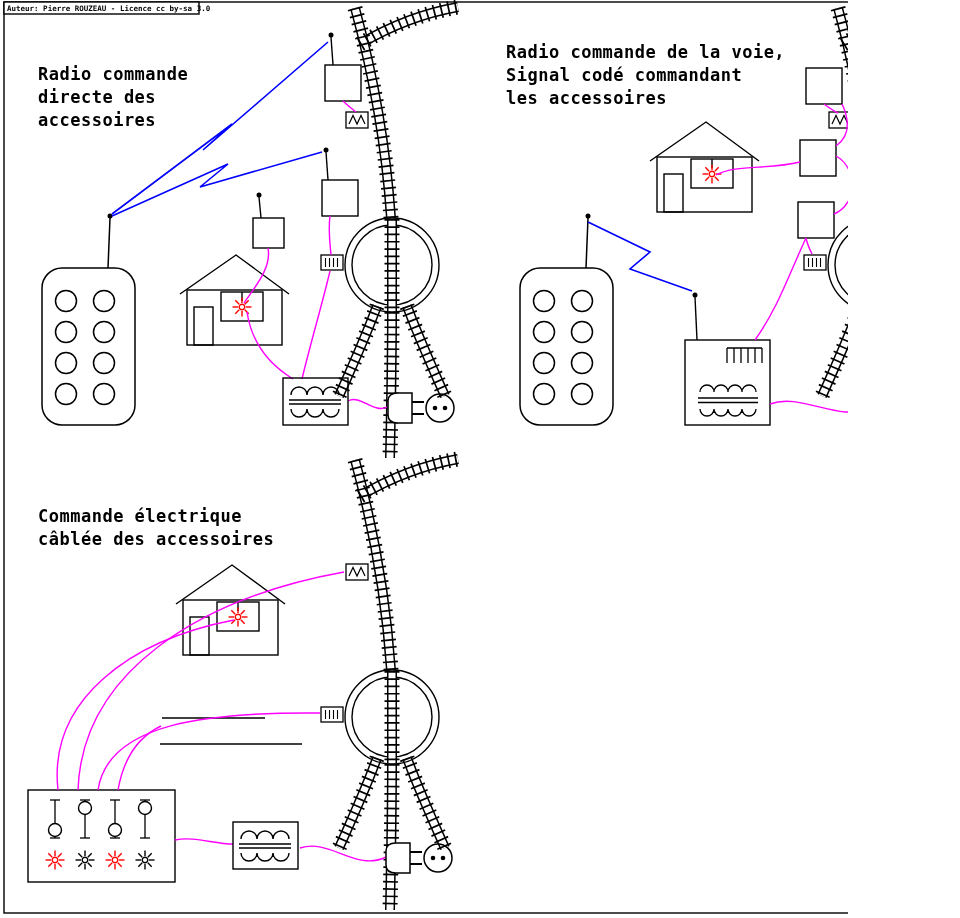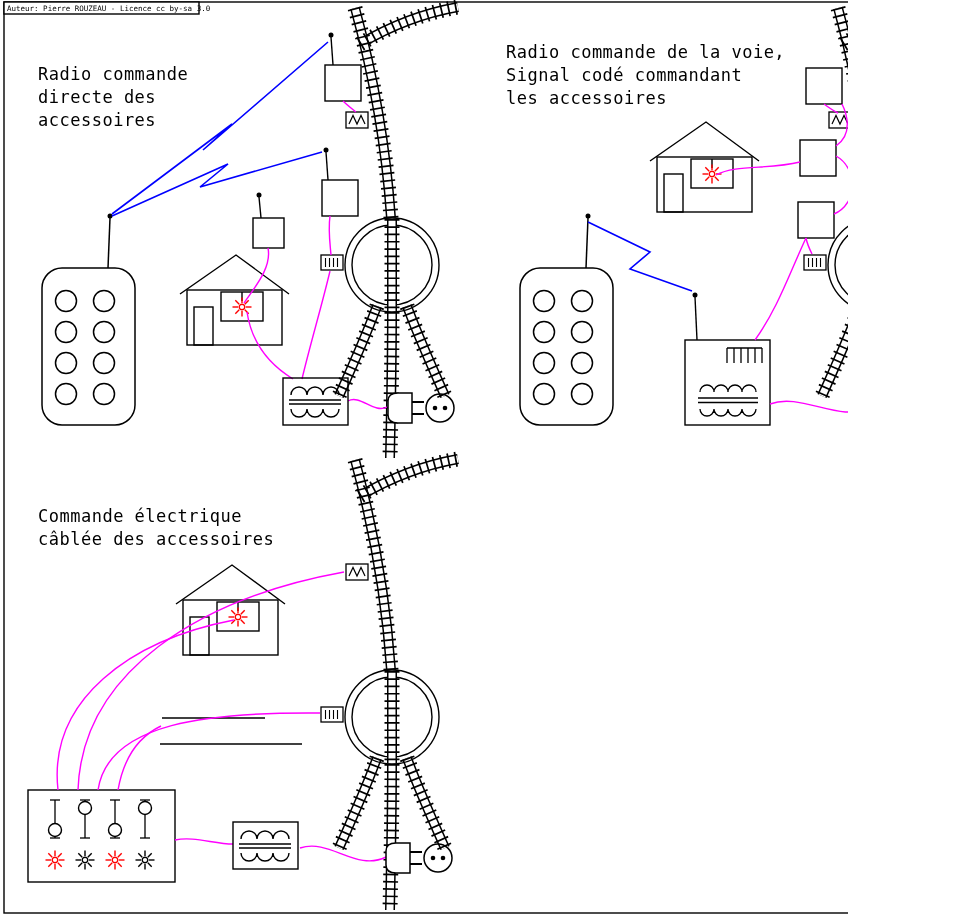--- a/index.html
+++ b/index.html
@@ -1,16 +1,16 @@
 <!DOCTYPE html>
 <html style="--ink: #000000; --background: #ffffff; --wire: #ff00ff; --radio_wave: #0000ff; --lamp: #ff0000;"><head>
 <meta charset="utf-8">
 <style>
   html,body{margin:0;padding:0;background:#fff;}
-  #stage{position:relative;width:848px;height:918px;background:#fff;overflow:hidden;}
+  #stage{position:relative;width:848px;height:918px;background:#fff;overflow:hidden;font-weight:bold;}
   svg{display:block;}
   text{font-family:"DejaVu Sans Mono","Liberation Mono",monospace;fill:#000;}
   .title{font-size:17px;letter-spacing:0.5px;}
   .credit{font-size:7.5px;}
   .ink{stroke:#000;fill:none;stroke-width:1.4;}
   .box{stroke:#000;fill:#fff;stroke-width:1.4;}
   .wire{stroke:var(--wire,#ff00ff);fill:none;stroke-width:1.4;}
   .bolt{stroke:var(--radio_wave,#0000ff);fill:none;stroke-width:1.6;stroke-linejoin:miter;}
   .rail-outer{stroke:#000;stroke-width:10;fill:none;}
   .rail-inner{stroke:#fff;stroke-width:7;fill:none;}

